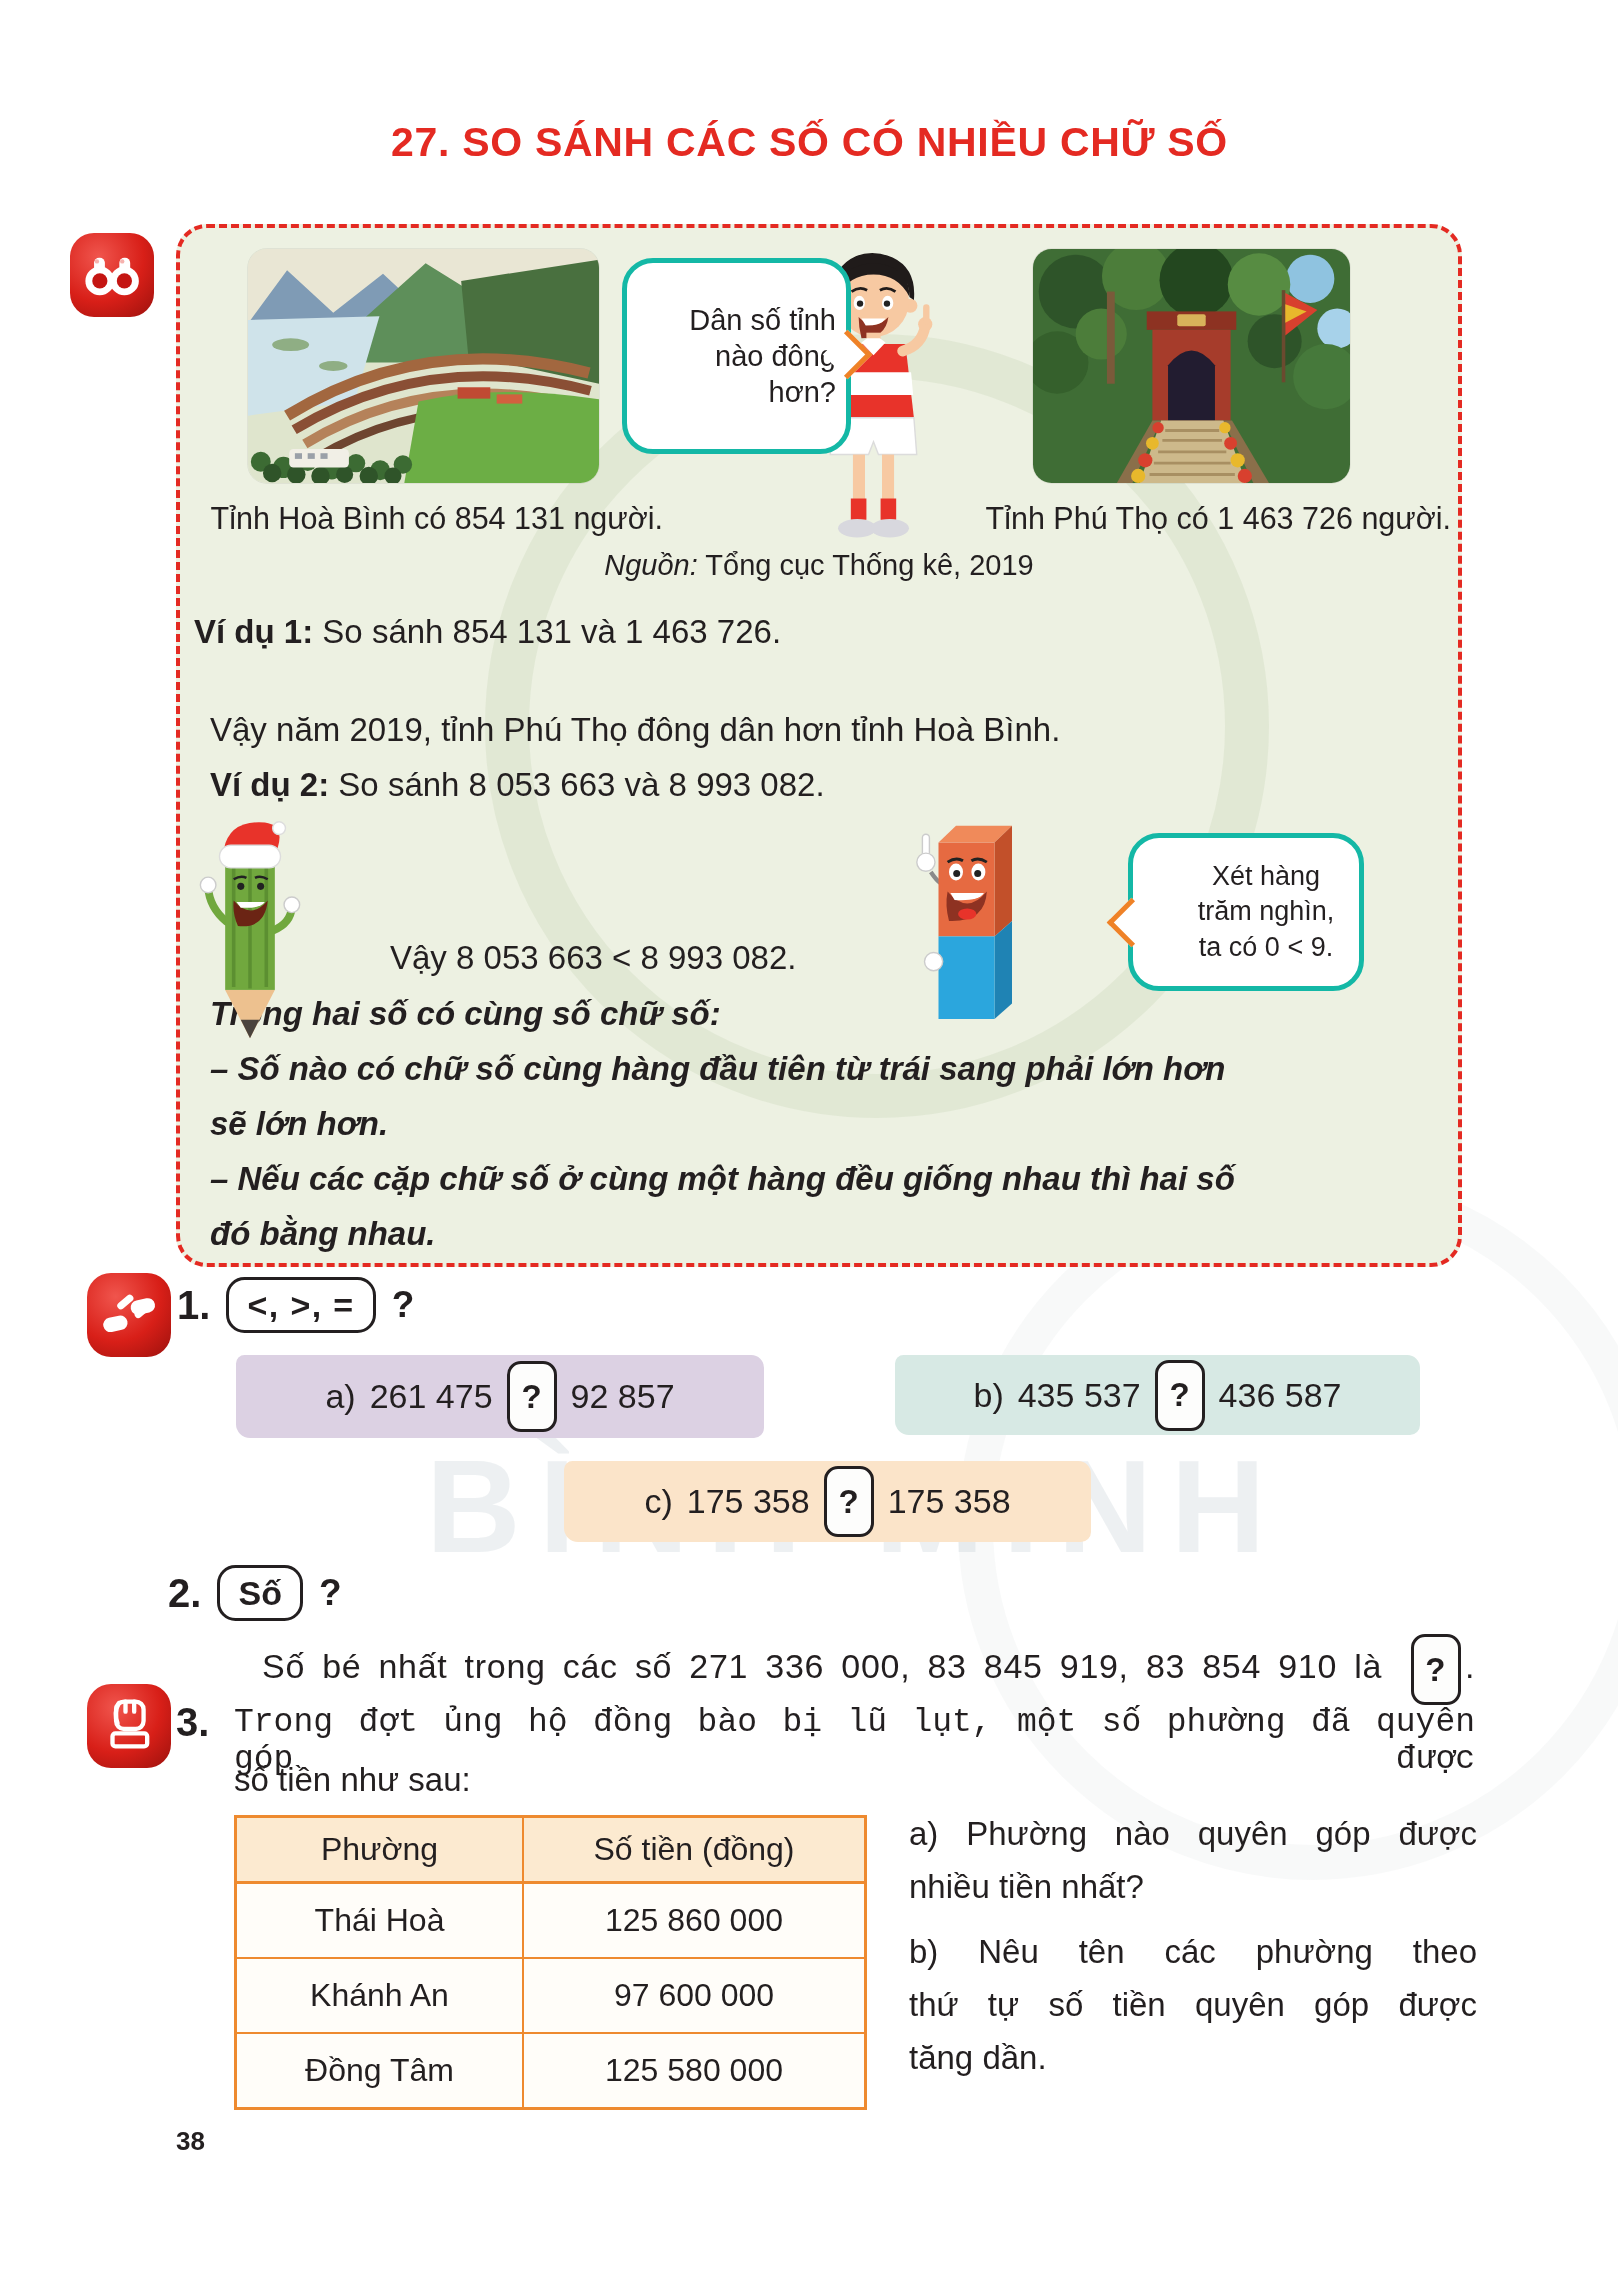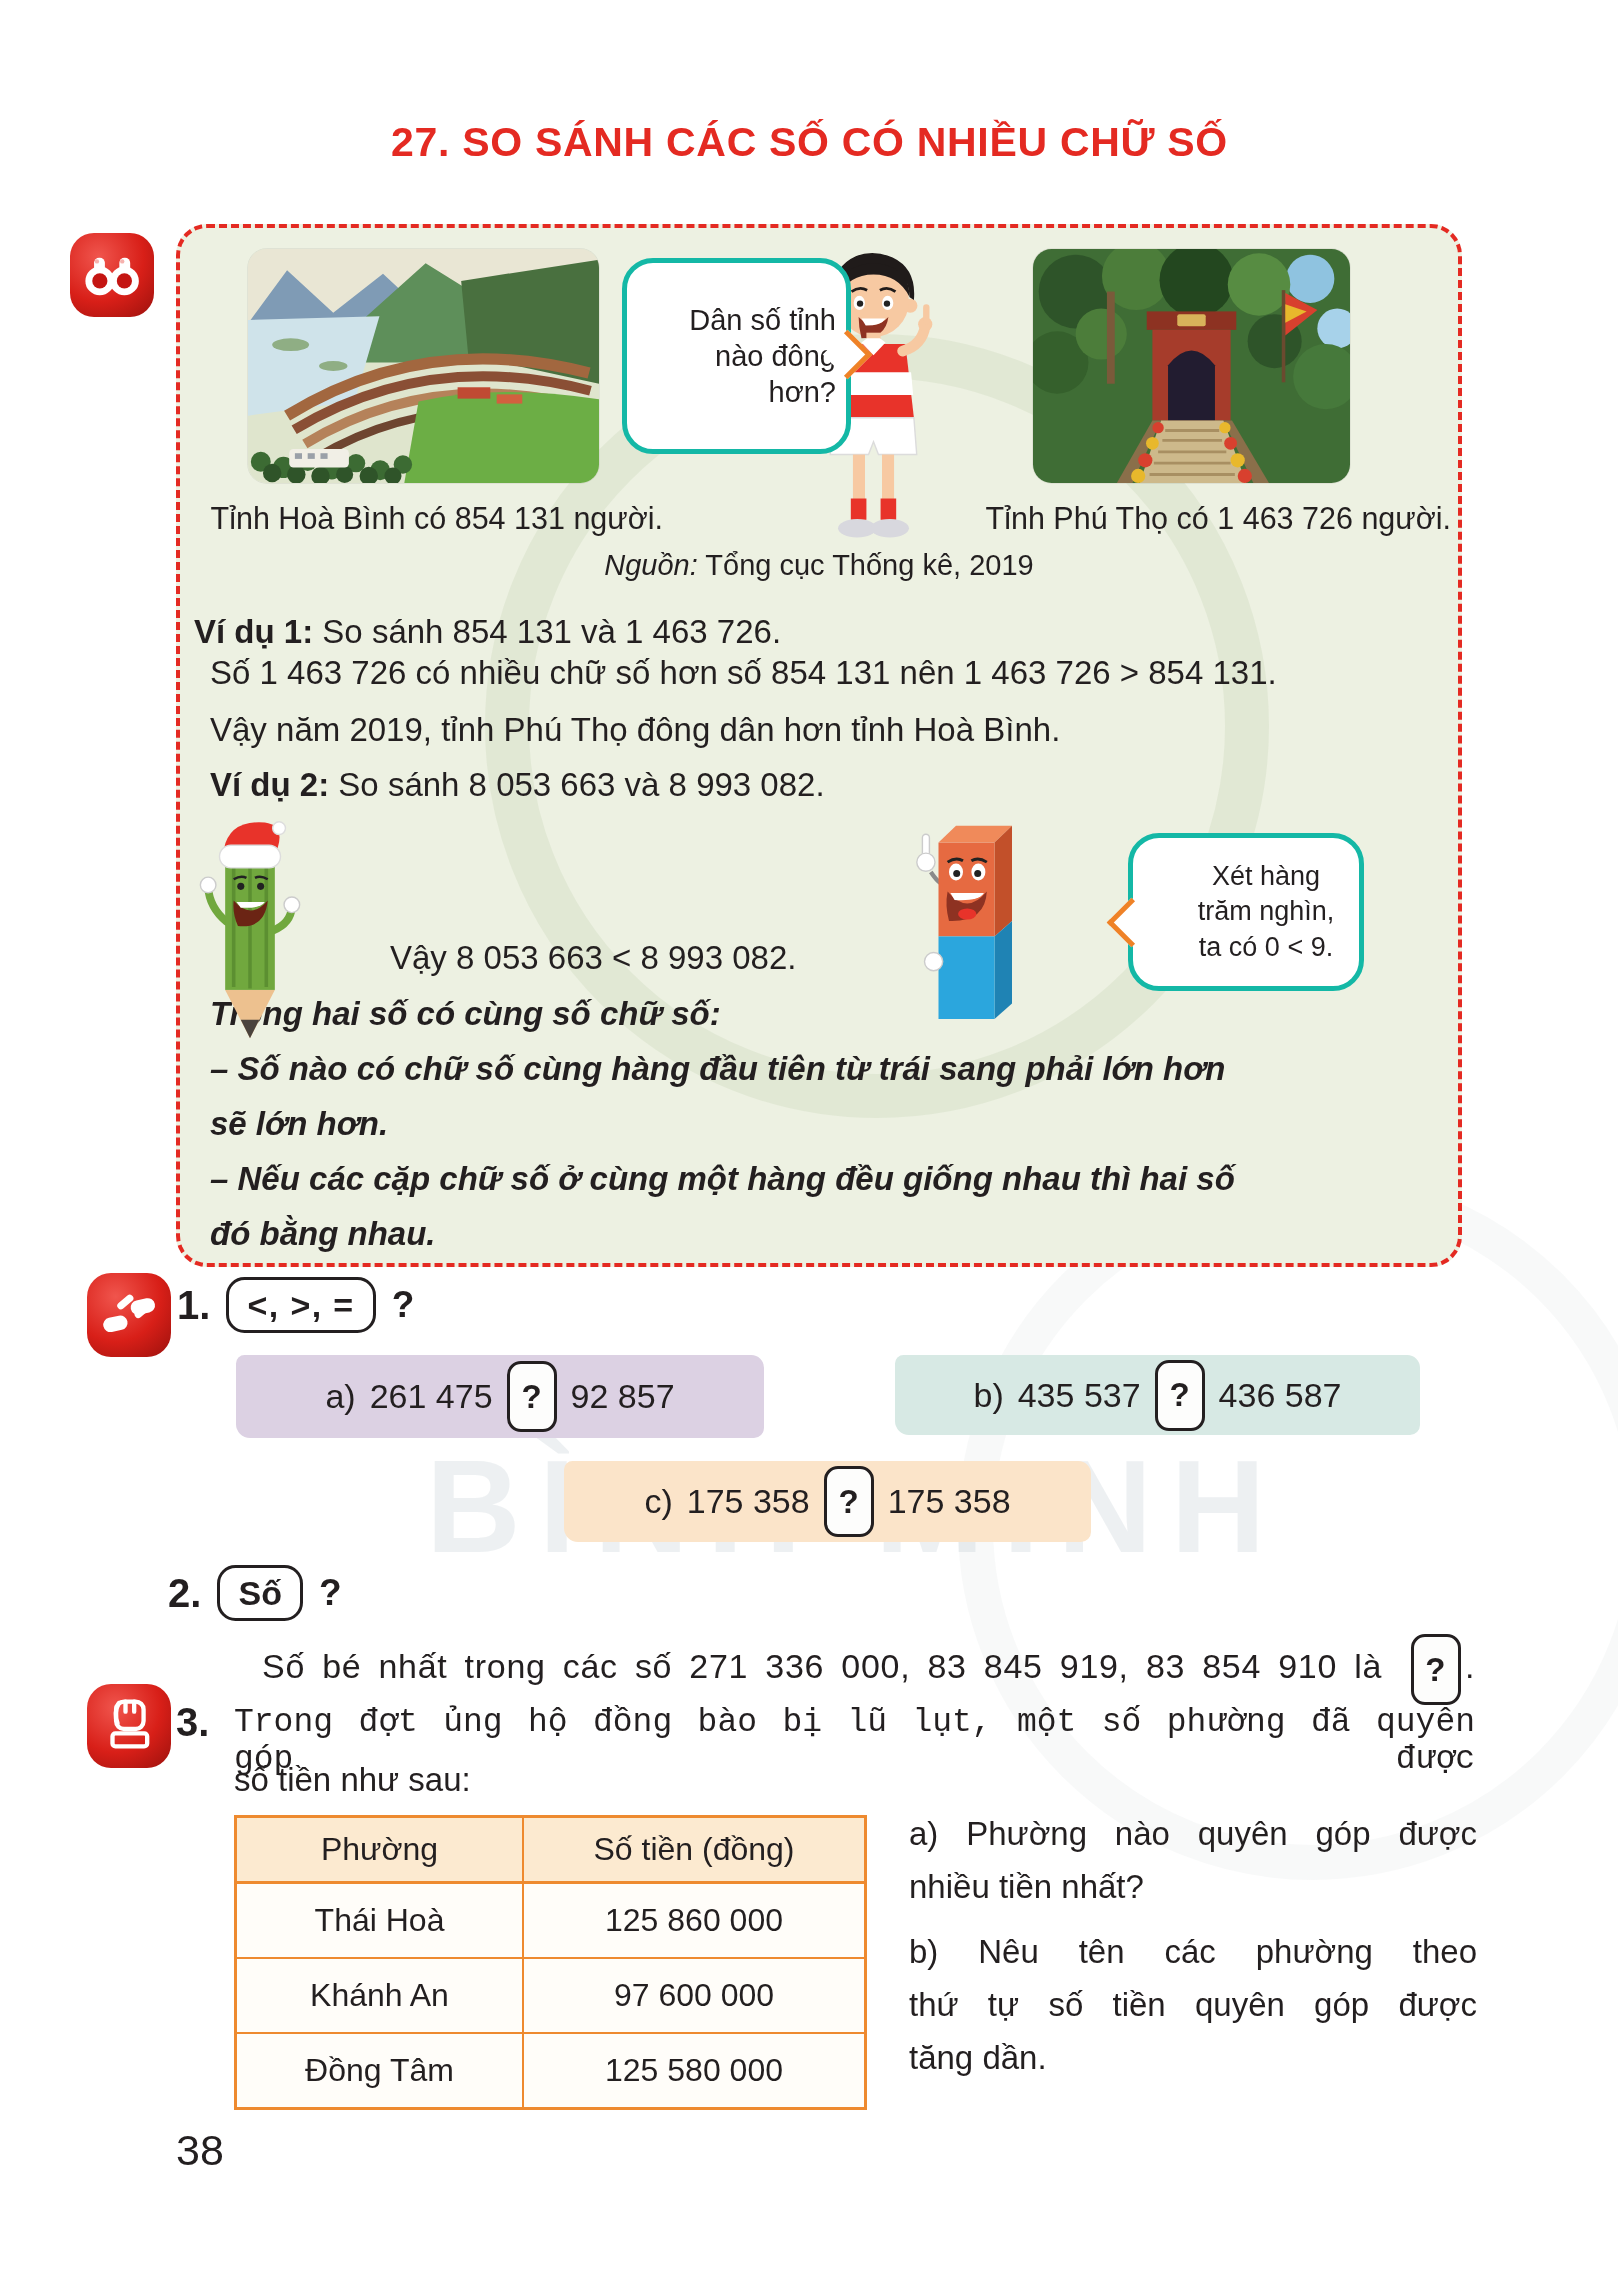--- a/index.html
+++ b/index.html
@@ -52,21 +52,21 @@
         font-weight:bold;vertical-align:middle;}
   .flexrow{display:flex;align-items:center;gap:15.6px;}
   .justify{text-align:justify;text-align-last:justify;}
   
   table.donate{border-collapse:collapse;background:#fffdf9;}
   table.donate td{border:2.1px solid #ee8a2f;font-size:32px;text-align:center;}
   table.donate tr.head td{background:#fcead0;height:61px;border-bottom-width:3.5px;}
   table.donate tr.body td{height:71px;}
   table.donate{border:3.5px solid #ee8a2f;}
   .q-line{font-size:33px;width:568px;}
-  .pagenum{font-size:43px;}
+  .pagenum{font-size:26px;font-weight:bold;}
 </style>
 </head>
 <body>
 
 <div class="page">
 
   <div class="abs wm-text">BÌNH MINH</div>
   <div class="abs wm-ring2"></div>
 
   <div class="abs title">27. SO SÁNH CÁC SỐ CÓ NHIỀU CHỮ SỐ</div>
@@ -212,21 +212,20 @@
     <div class="abs caption" style="left:14px;top:273px;width:469px;">Tỉnh Hoà Bình có 854 131 người.</div>
     <div class="abs caption" style="left:788px;top:273px;width:483px;">Tỉnh Phú Thọ có 1 463 726 người.</div>
 
     <div class="abs source" style="top:321px;">
       <span class="src-label">Nguồn:</span><span> Tổng cục Thống kê, 2019</span>
     </div>
 
     <div class="abs body-line" style="left:14px;top:369px;margin-top:16px;">
       <span class="bold">Ví dụ 1:</span><span> So sánh 854 131 và 1 463 726.</span>
     </div>
-    <div class="abs body-line" style="left:30px;top:426px;">Số 1 463 726 có nhiều chữ số hơn số 854 131 nên 1 463 726 &gt; 854 131.</div>
     <div class="abs body-line" style="left:30px;top:483px;">Vậy năm 2019, tỉnh Phú Thọ đông dân hơn tỉnh Hoà Bình.</div>
 
     <div class="abs body-line" style="left:30px;top:538px;">
       <span class="bold">Ví dụ 2:</span><span> So sánh 8 053 663 và 8 993 082.</span>
     </div>
 
     <div class="abs" style="left:15.6px;top:586px;width:108px;height:227px;z-index:2;">
       <svg viewBox="0 0 150 320" width="100%" height="100%">
         <path d="M42 152 Q18 132 16 104" stroke="#71a83e" stroke-width="11" fill="none" stroke-linecap="round"></path>
         <circle cx="16" cy="100" r="11" fill="#ffffff" stroke="#cccccc" stroke-width="2"></circle>

